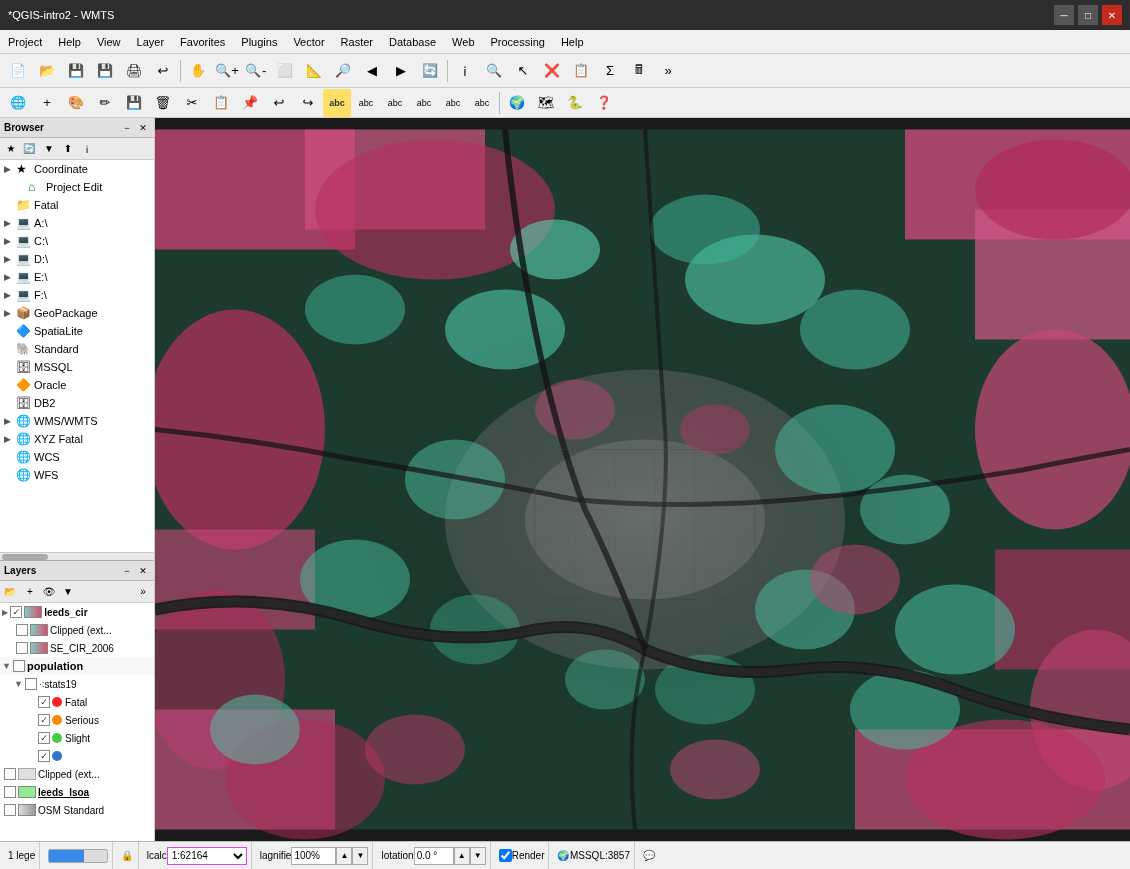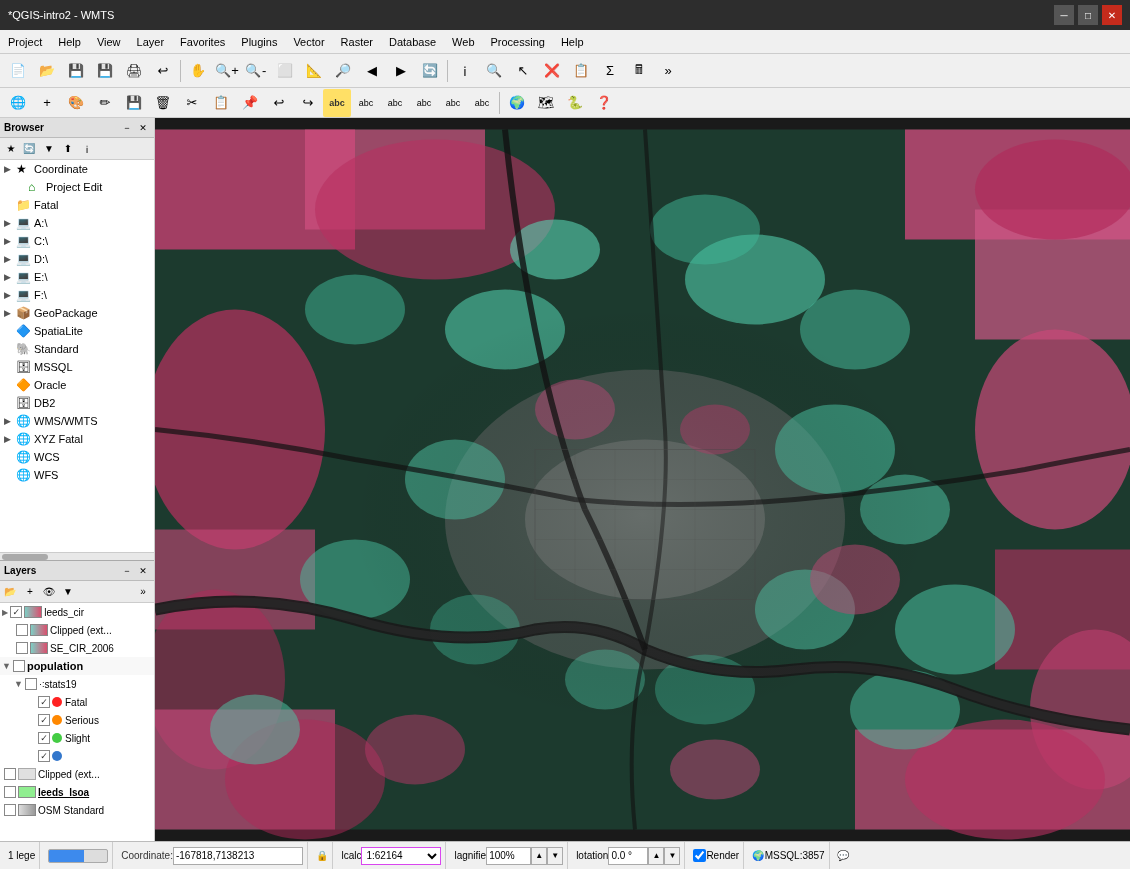--- a/index.html
+++ b/index.html
@@ -517,21 +517,21 @@
         <button class="browser-tb-btn">▼</button>
         <div style="flex:1;"></div>
         <button class="browser-tb-btn">»</button>
       </div>
       <div id="layers-tree">
 
         <div class="layer-item">
           <span class="expand-tri">▶</span>
           <span class="checkbox-box checked">✓</span>
           <div class="swatch-raster"></div>
-          <span class="layer-label" style="font-weight:normal;text-align:right;">leeds_cir</span>
+          <span class="layer-label" style="font-weight:bold;text-align:right;">leeds_cir</span>
         </div>
 
         <div class="layer-item layer-indent1">
           <span class="expand-tri"> </span>
           <span class="checkbox-box unchecked"> </span>
           <div class="swatch-raster"></div>
           <span class="layer-label">Clipped (ext...</span>
         </div>
 
         <div class="layer-item layer-indent1">
@@ -696,24 +696,20 @@
 <div id="statusbar">
   <div class="status-item">
     <span>1 lege</span>
   </div>
   <div class="status-item">
     <div class="progress-bar-container">
       <div class="progress-bar-fill" style="width:60%;"></div>
     </div>
   </div>
   <div class="status-item">
-    <span class="coord-label">Coordinate:</span>
-    <input type="text" class="status-input" style="width: 130px;" value="-167818,7138213">
-  </div>
-  <div class="status-item">
     <span>🔒</span>
   </div>
   <div class="status-item">
     <span>lcalc</span>
     <select class="status-combo" style="width:80px;">
       <option>1:62164</option>
       <option>1:10000</option>
       <option>1:25000</option>
       <option>1:50000</option>
     </select>

